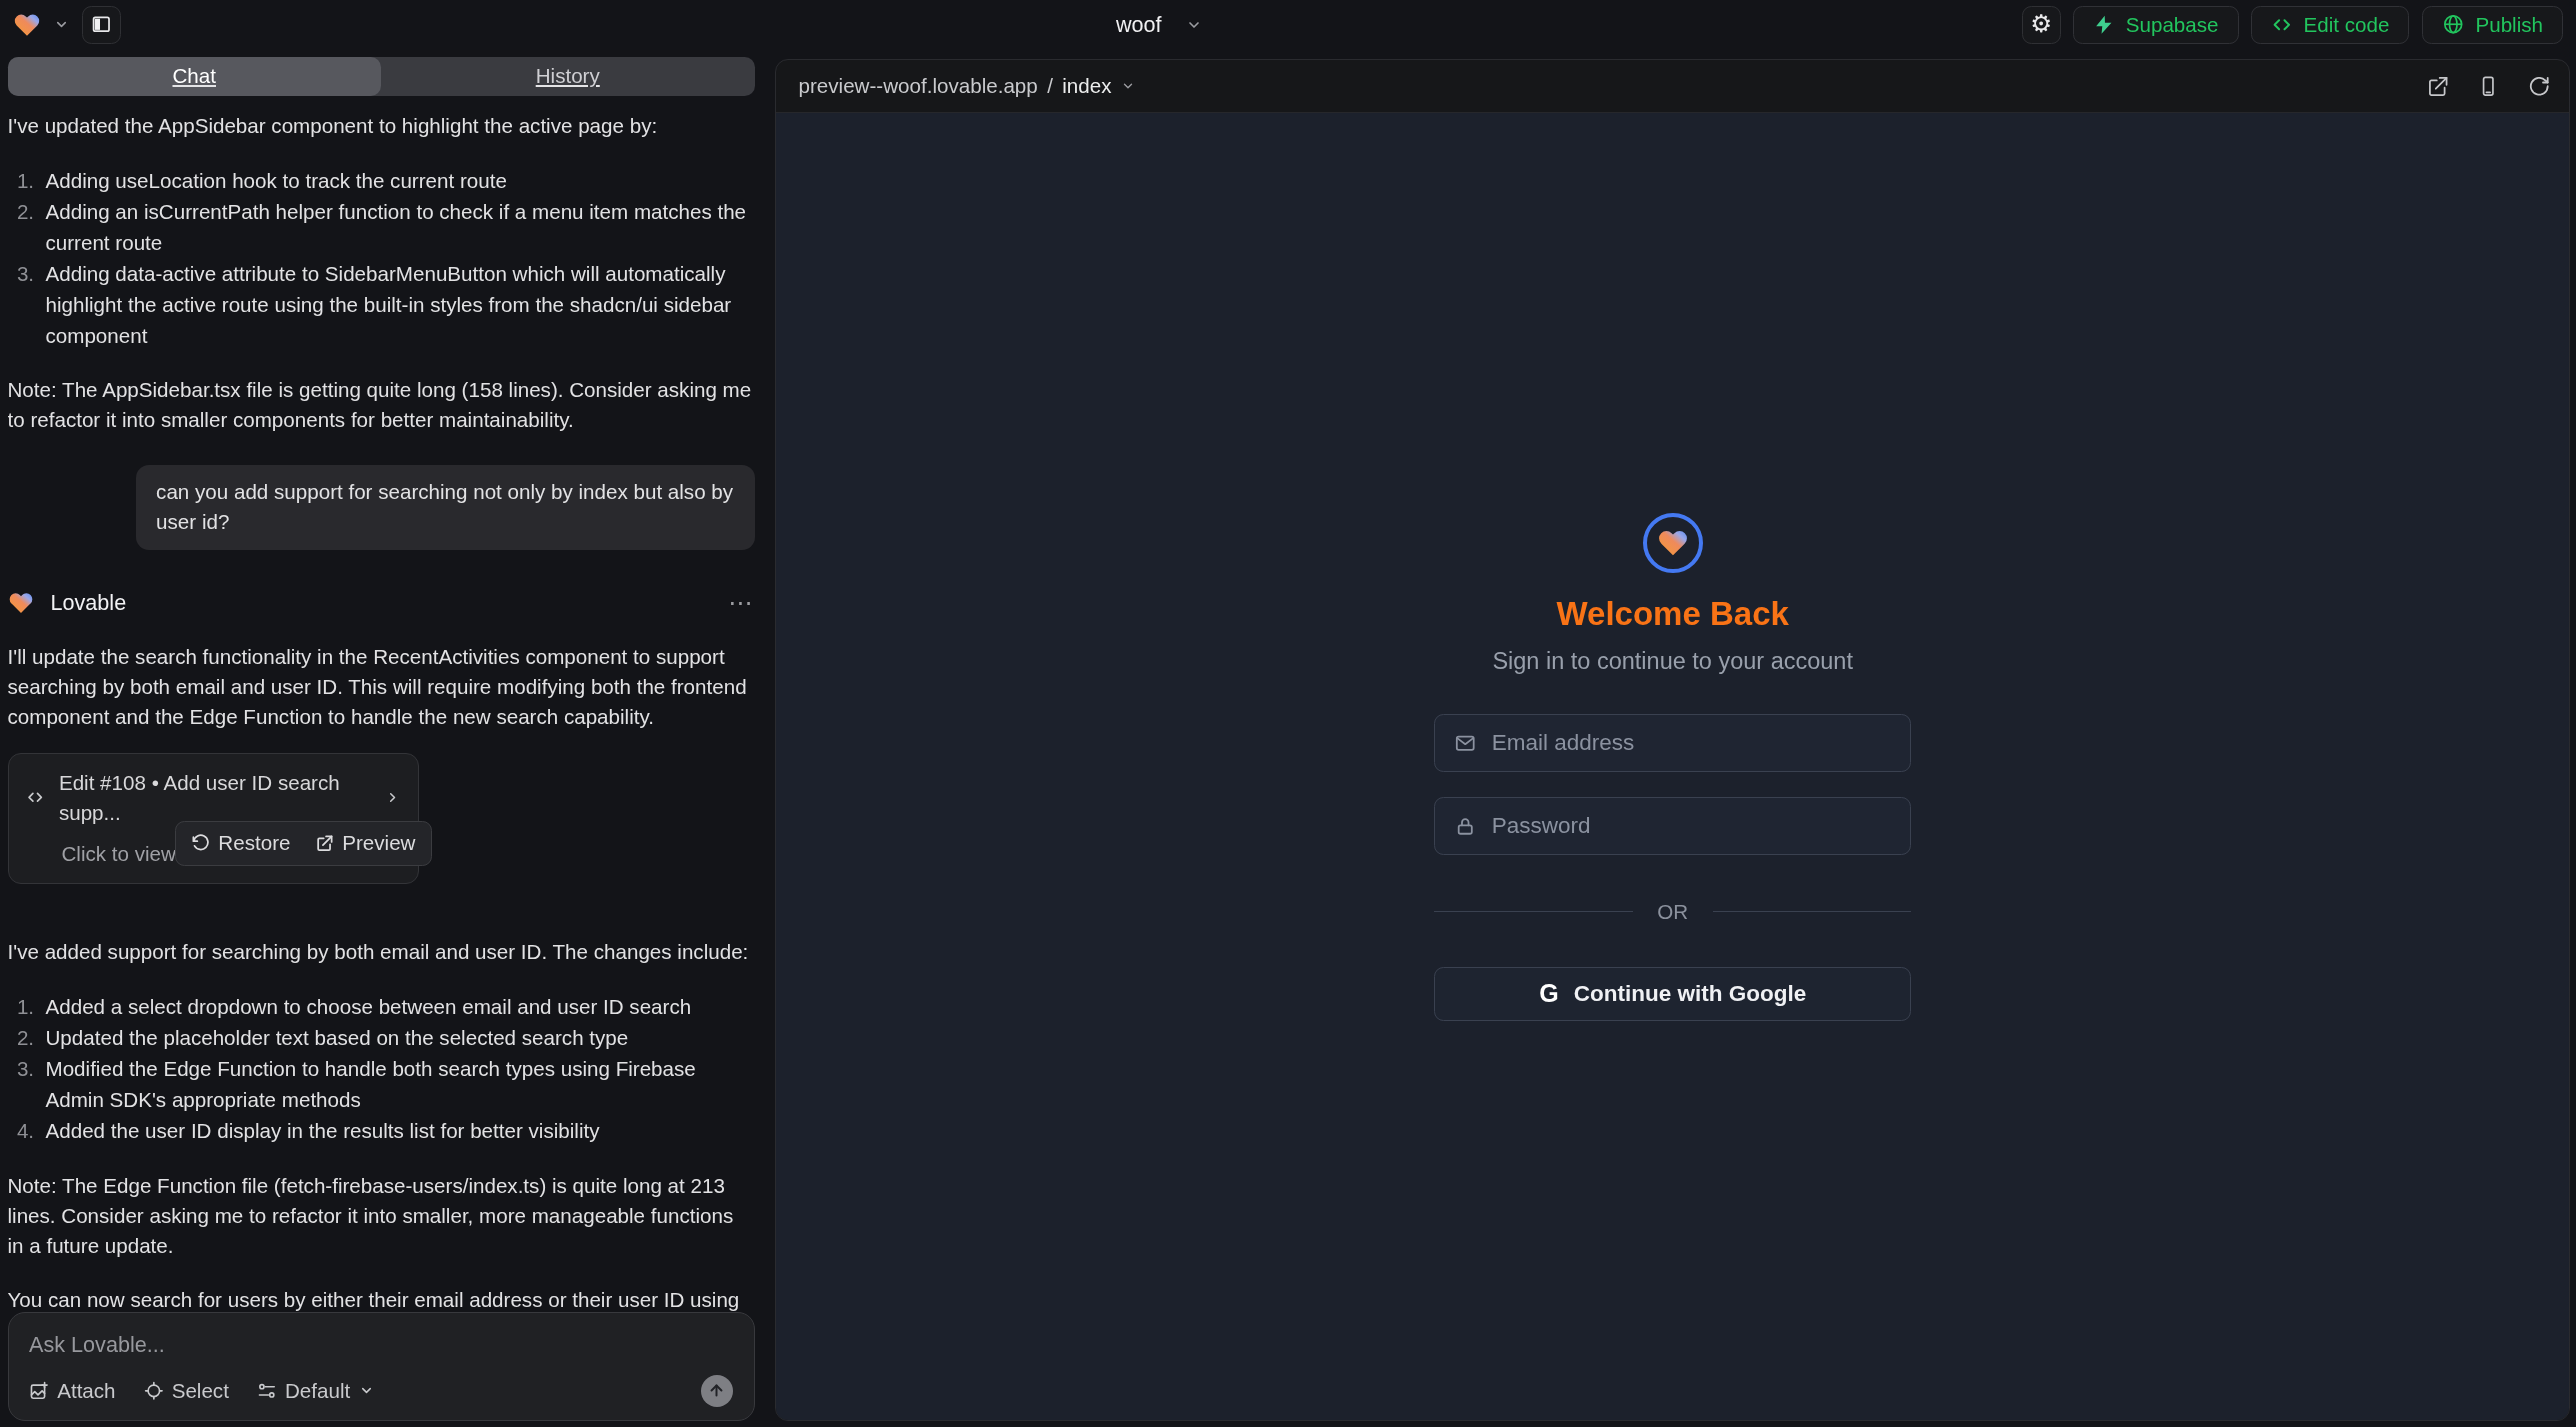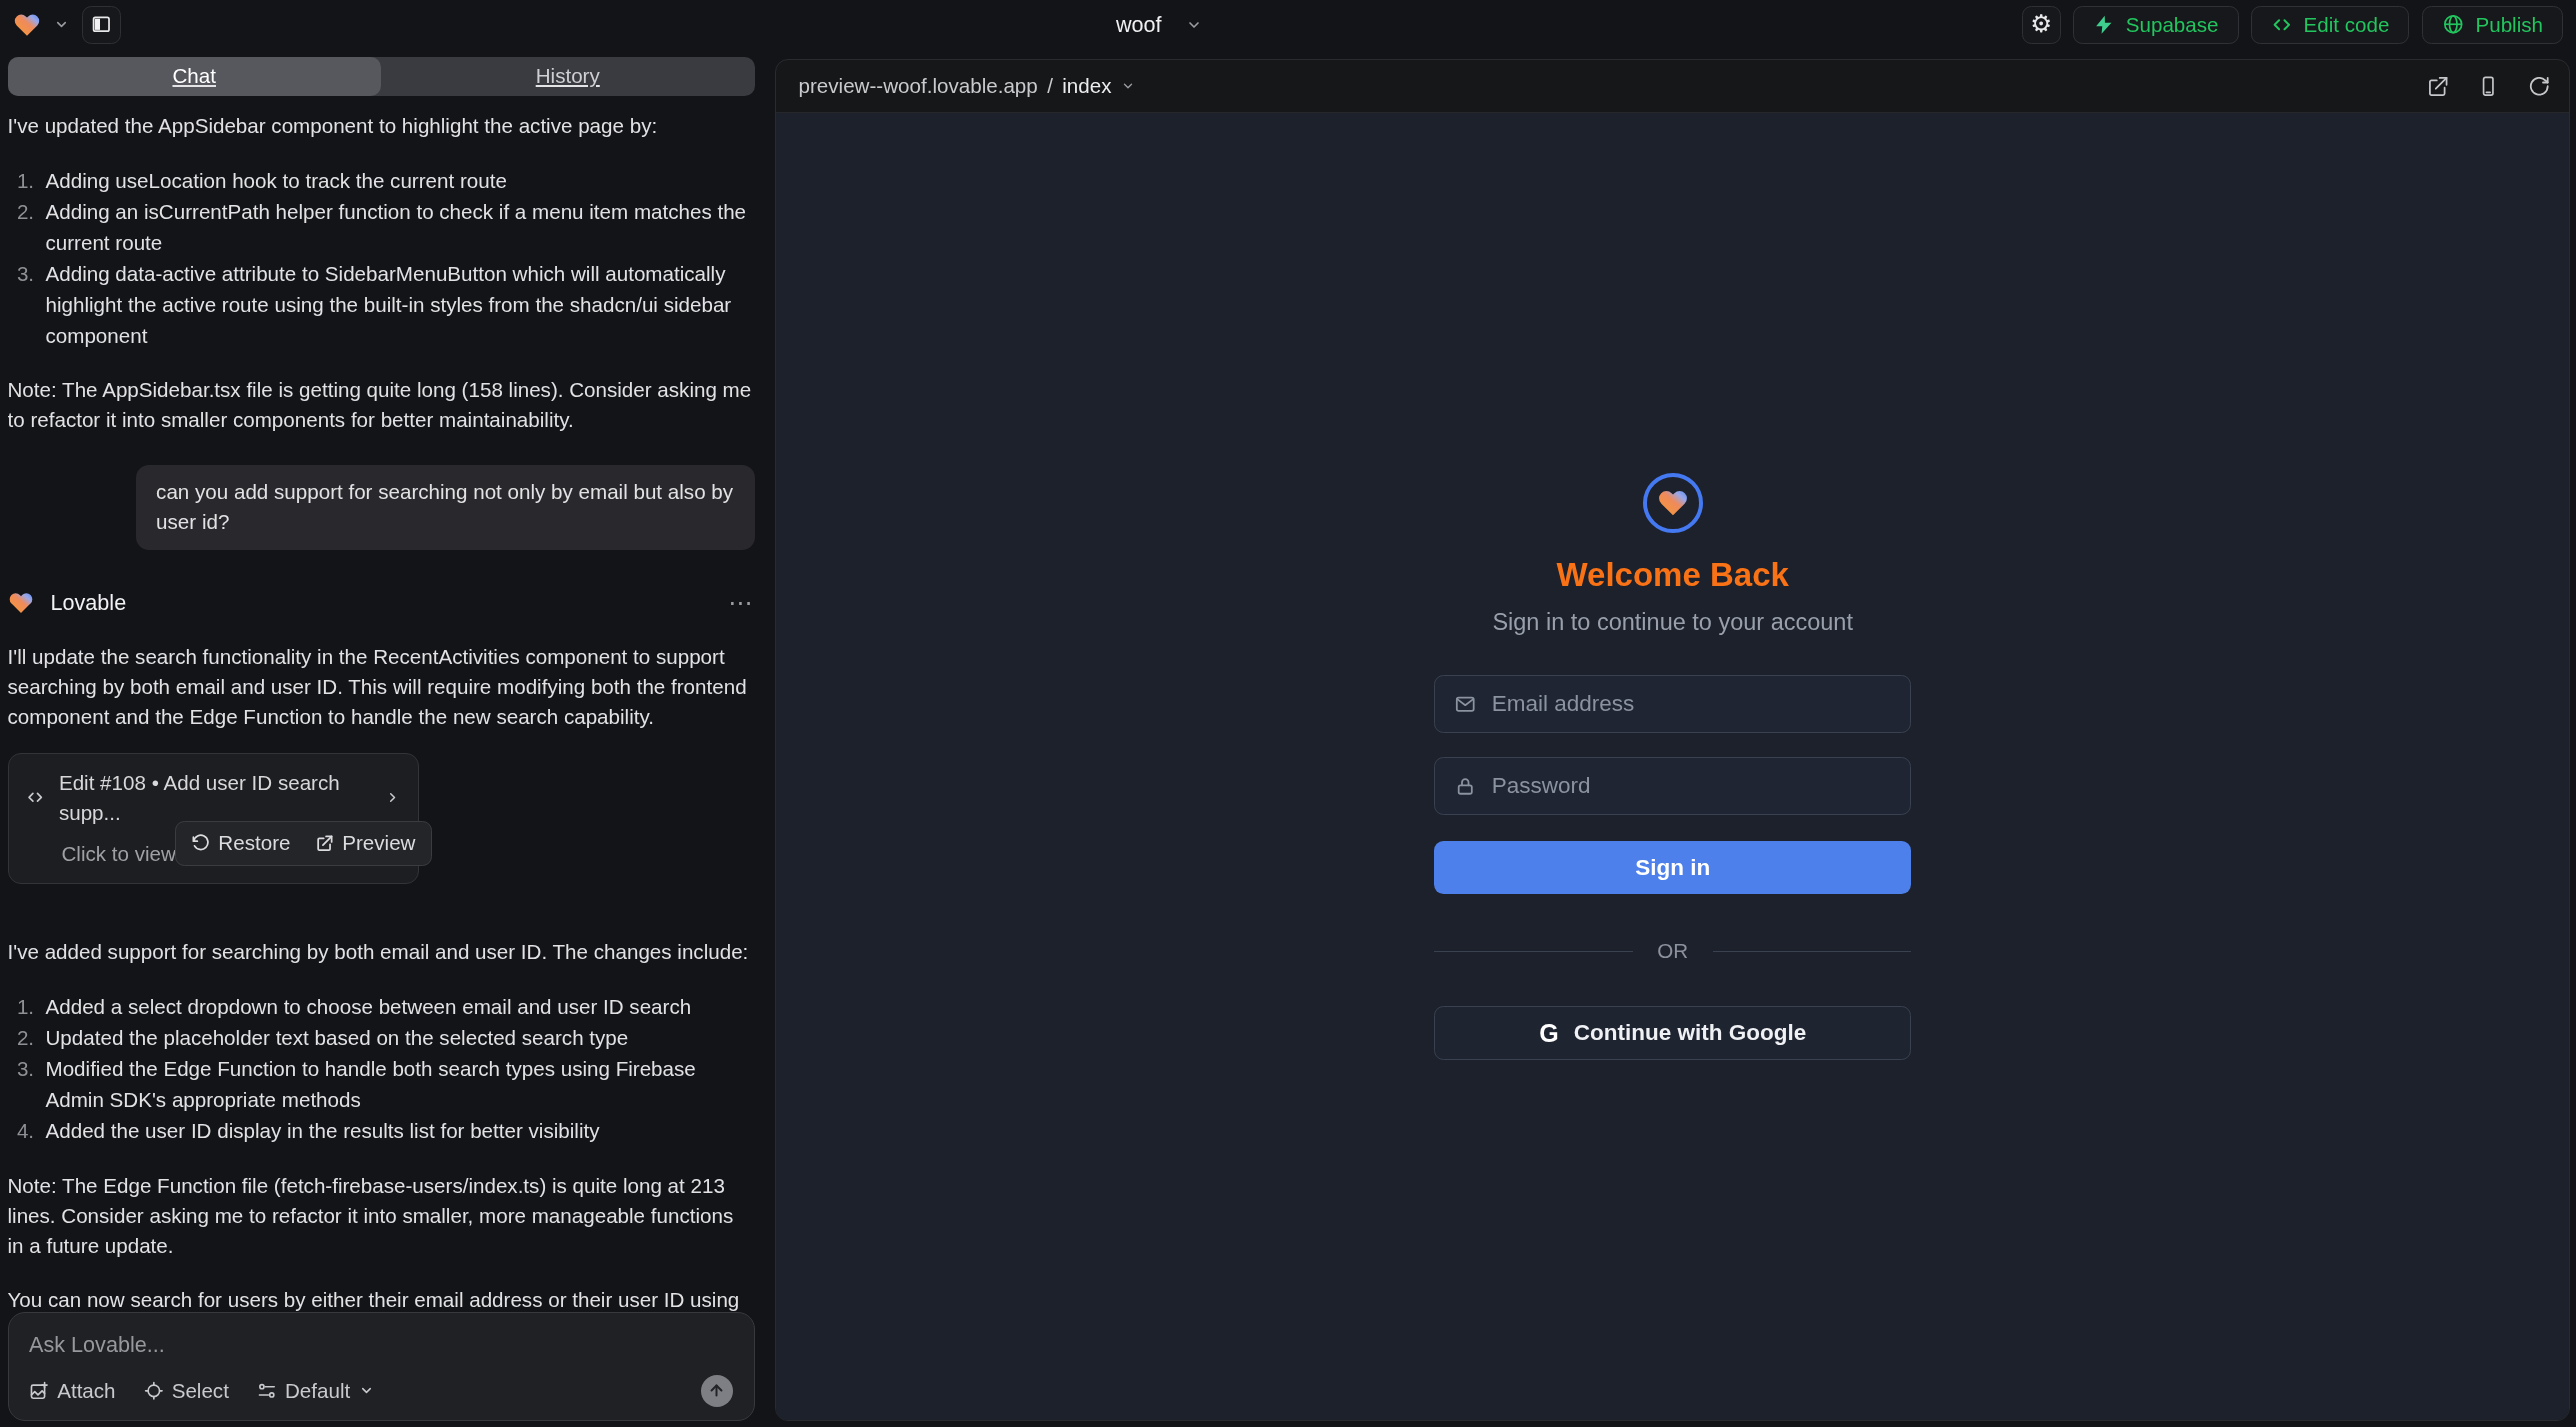--- a/index.html
+++ b/index.html
@@ -183,21 +183,21 @@
 
         <ol class="msg-list">
           <li>Adding useLocation hook to track the current route</li>
           <li>Adding an isCurrentPath helper function to check if a menu item matches the current route</li>
           <li>Adding data-active attribute to SidebarMenuButton which will automatically highlight the active route using the built-in styles from the shadcn/ui sidebar component</li>
         </ol>
 
         <div class="msg-p">Note: The AppSidebar.tsx file is getting quite long (158 lines). Consider asking me to refactor it into smaller components for better maintainability.</div>
 
         <div class="user-row">
-          <div class="user-bubble">can you add support for searching not only by email but also by user id?</div>
+          <div class="user-bubble">can you add support for searching not only by index but also by user id?</div>
         </div>
 
         <div class="assistant-head">
           <svg class="logo-heart" viewBox="0 0 24 24">
             <path fill="url(#heartGrad)" d="M20.84 4.61a5.5 5.5 0 0 0-7.78 0L12 5.67l-1.06-1.06a5.5 5.5 0 0 0-7.78 7.78l1.06 1.06L12 21.23l7.78-7.78 1.06-1.06a5.5 5.5 0 0 0 0-7.78z"></path>
           </svg>
           <span class="assistant-name">Lovable</span>
           <span class="dots">⋯</span>
         </div>
 
@@ -340,21 +340,20 @@
           </div>
 
           <div class="field">
             <svg width="22.5" height="22.5" viewBox="0 0 24 24" fill="none" stroke="currentColor" stroke-width="1.9" stroke-linecap="round" stroke-linejoin="round">
                 <rect x="5" y="11" width="14" height="9" rx="2"></rect>
                 <path d="M8.5 11V8a3.5 3.5 0 0 1 7 0v3"></path>
               </svg>
             <input type="password" placeholder="Password" style="">
           </div>
 
-          <button class="signin-btn">Sign in</button>
 
           <div class="or-row">
             <div class="line"></div>
             <span class="or-label">OR</span>
             <div class="line"></div>
           </div>
 
           <div class="google-btn">
             <span class="g-glyph">G</span>
             <span>Continue with Google</span>

